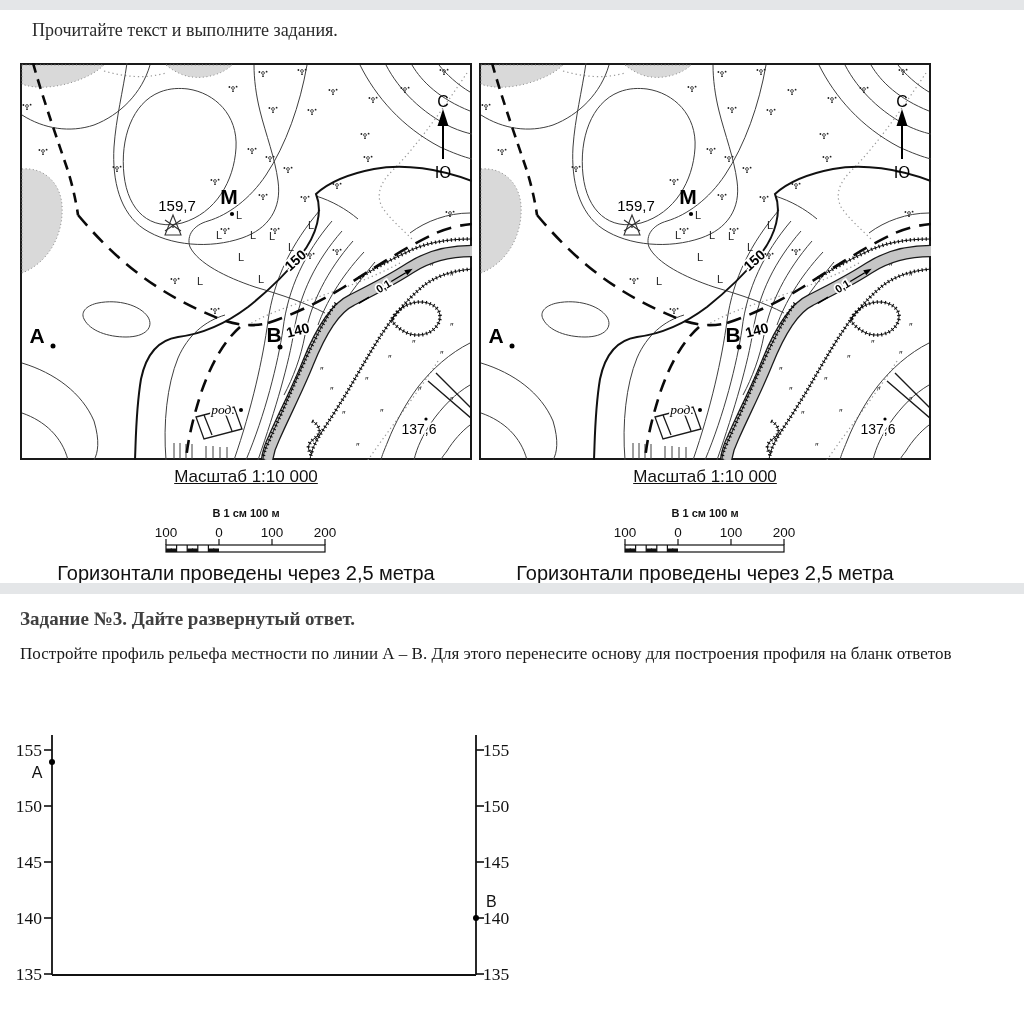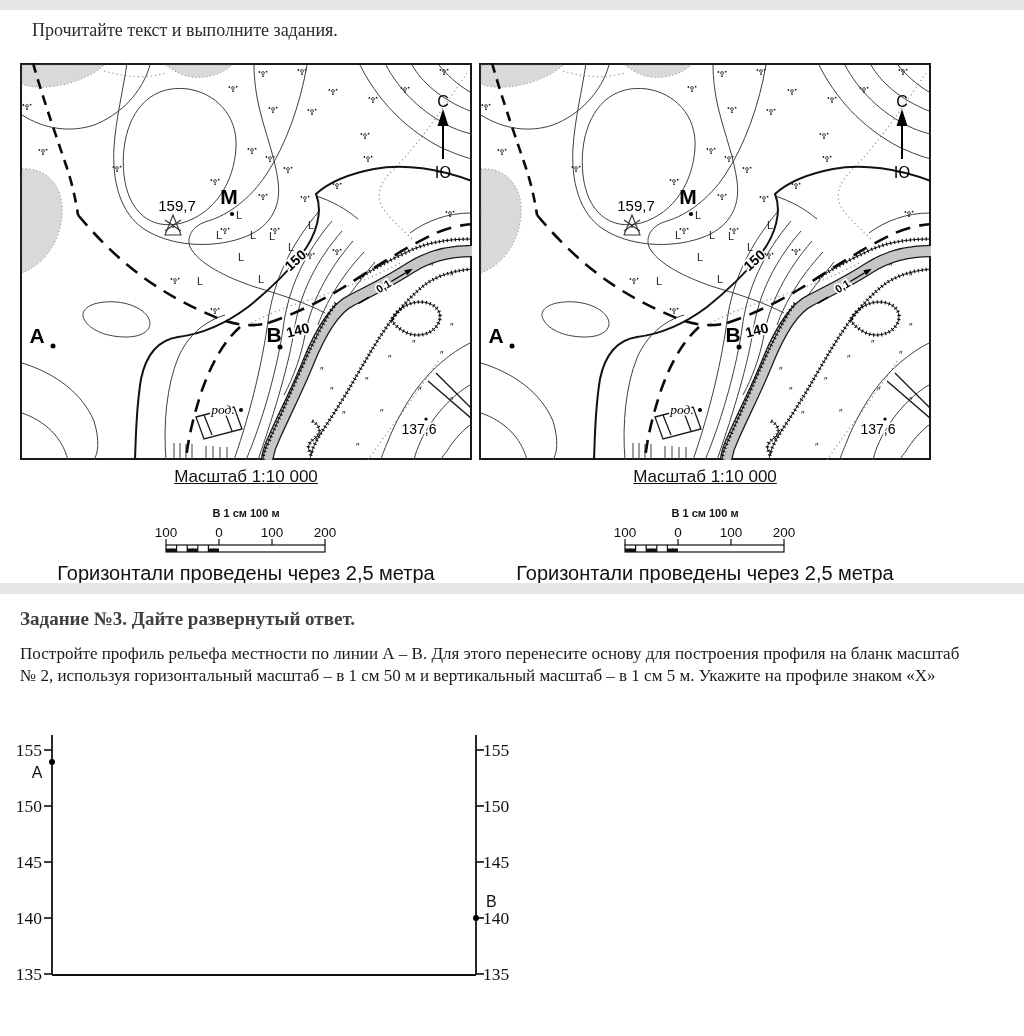--- a/index.html
+++ b/index.html
@@ -288,22 +288,21 @@
         <rect x="66.2" y="24.5" width="10.6" height="3.5"></rect>
         <rect x="87.4" y="24.5" width="10.6" height="3.5"></rect>
     </g>
   </svg>
   <div class="scale-note">Горизонтали проведены через 2,5 метра</div>
 </div>
 
 <div class="graybar" id="divider"></div>
 <div id="task-heading">Задание №3. Дайте развернутый ответ.</div>
 <div id="task-text">
-  <div>Постройте профиль рельефа местности по линии А – В. Для этого перенесите основу для построения профиля на бланк масштаб</div>
-  <div>№ 2, используя горизонтальный масштаб – в 1 см 50 м и вертикальный масштаб – в 1 см 5 м. Укажите на профиле знаком «Х»</div>
+  <div>Постройте профиль рельефа местности по линии А – В. Для этого перенесите основу для построения профиля на бланк ответов</div>
 </div>
 
 <svg id="profile" width="560" height="300" viewBox="0 0 560 300">
   <g stroke="#111" stroke-width="1.8">
     <line x1="52" y1="20" x2="52" y2="260"></line>
     <line x1="476" y1="20" x2="476" y2="260"></line>
     <line x1="52" y1="260" x2="476" y2="260" stroke-width="2.2"></line>
   </g>
   <g stroke="#111" stroke-width="1.6">
     <line x1="44" y1="35" x2="52" y2="35"></line>

